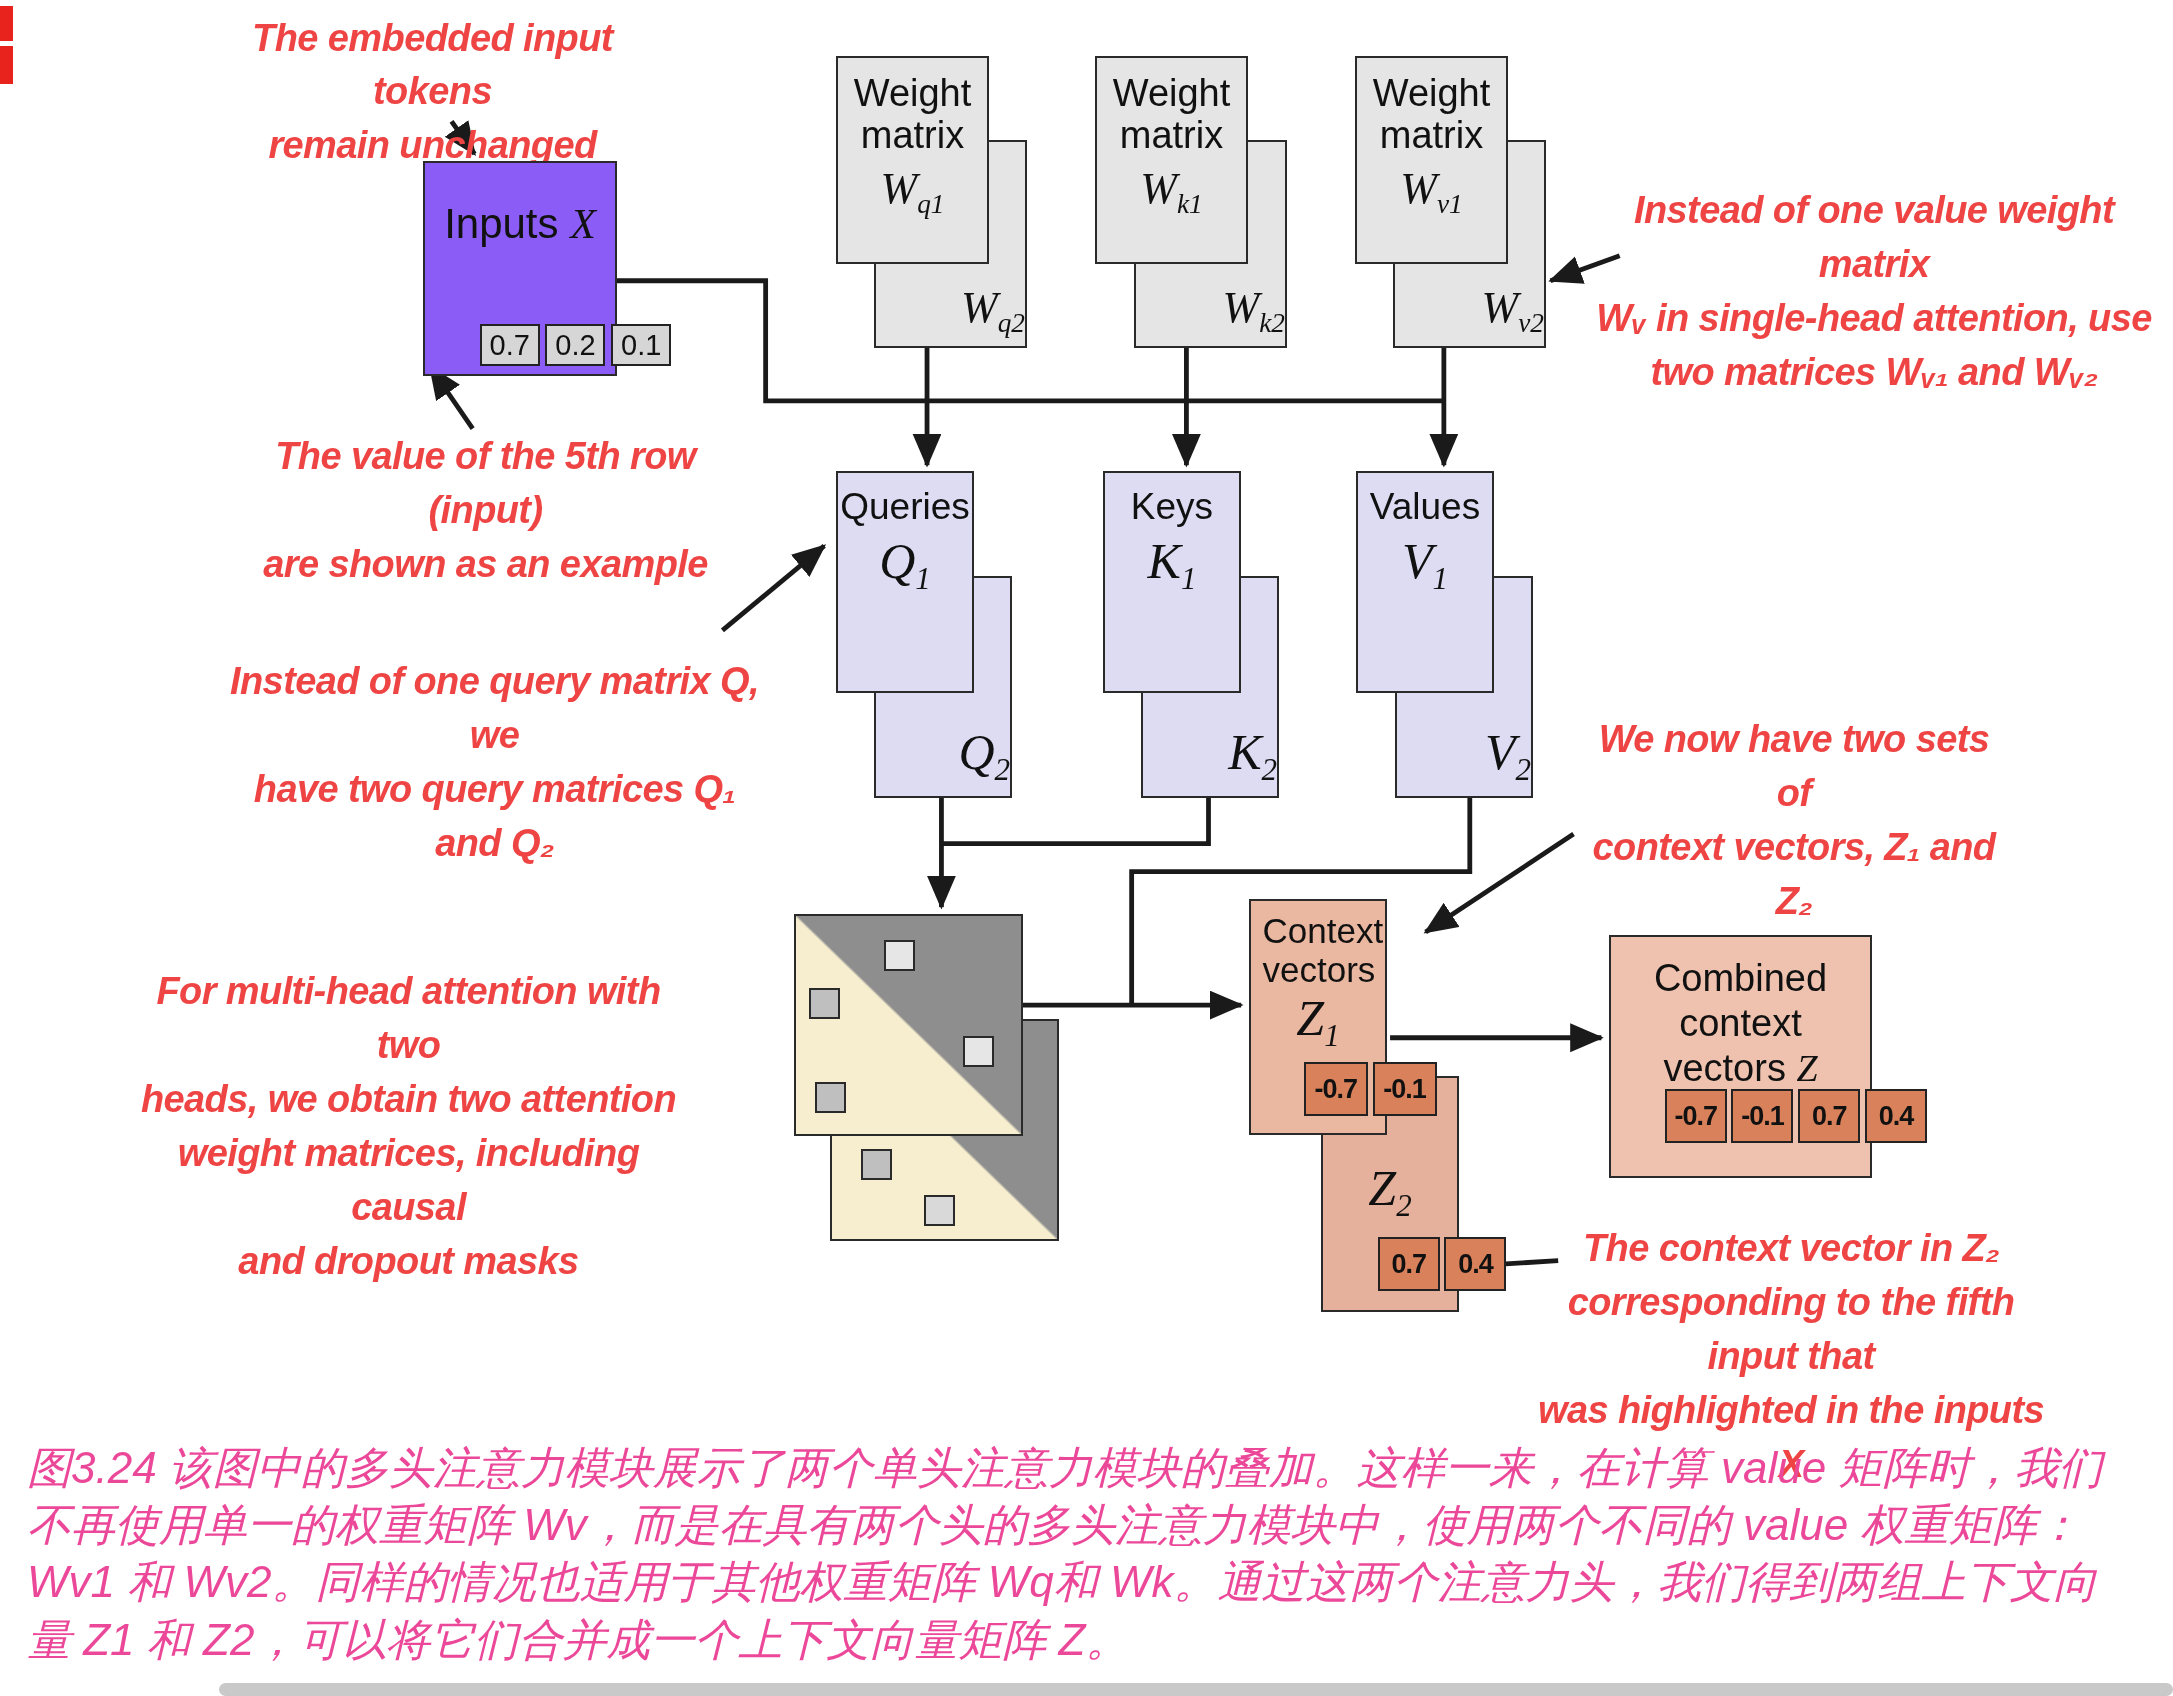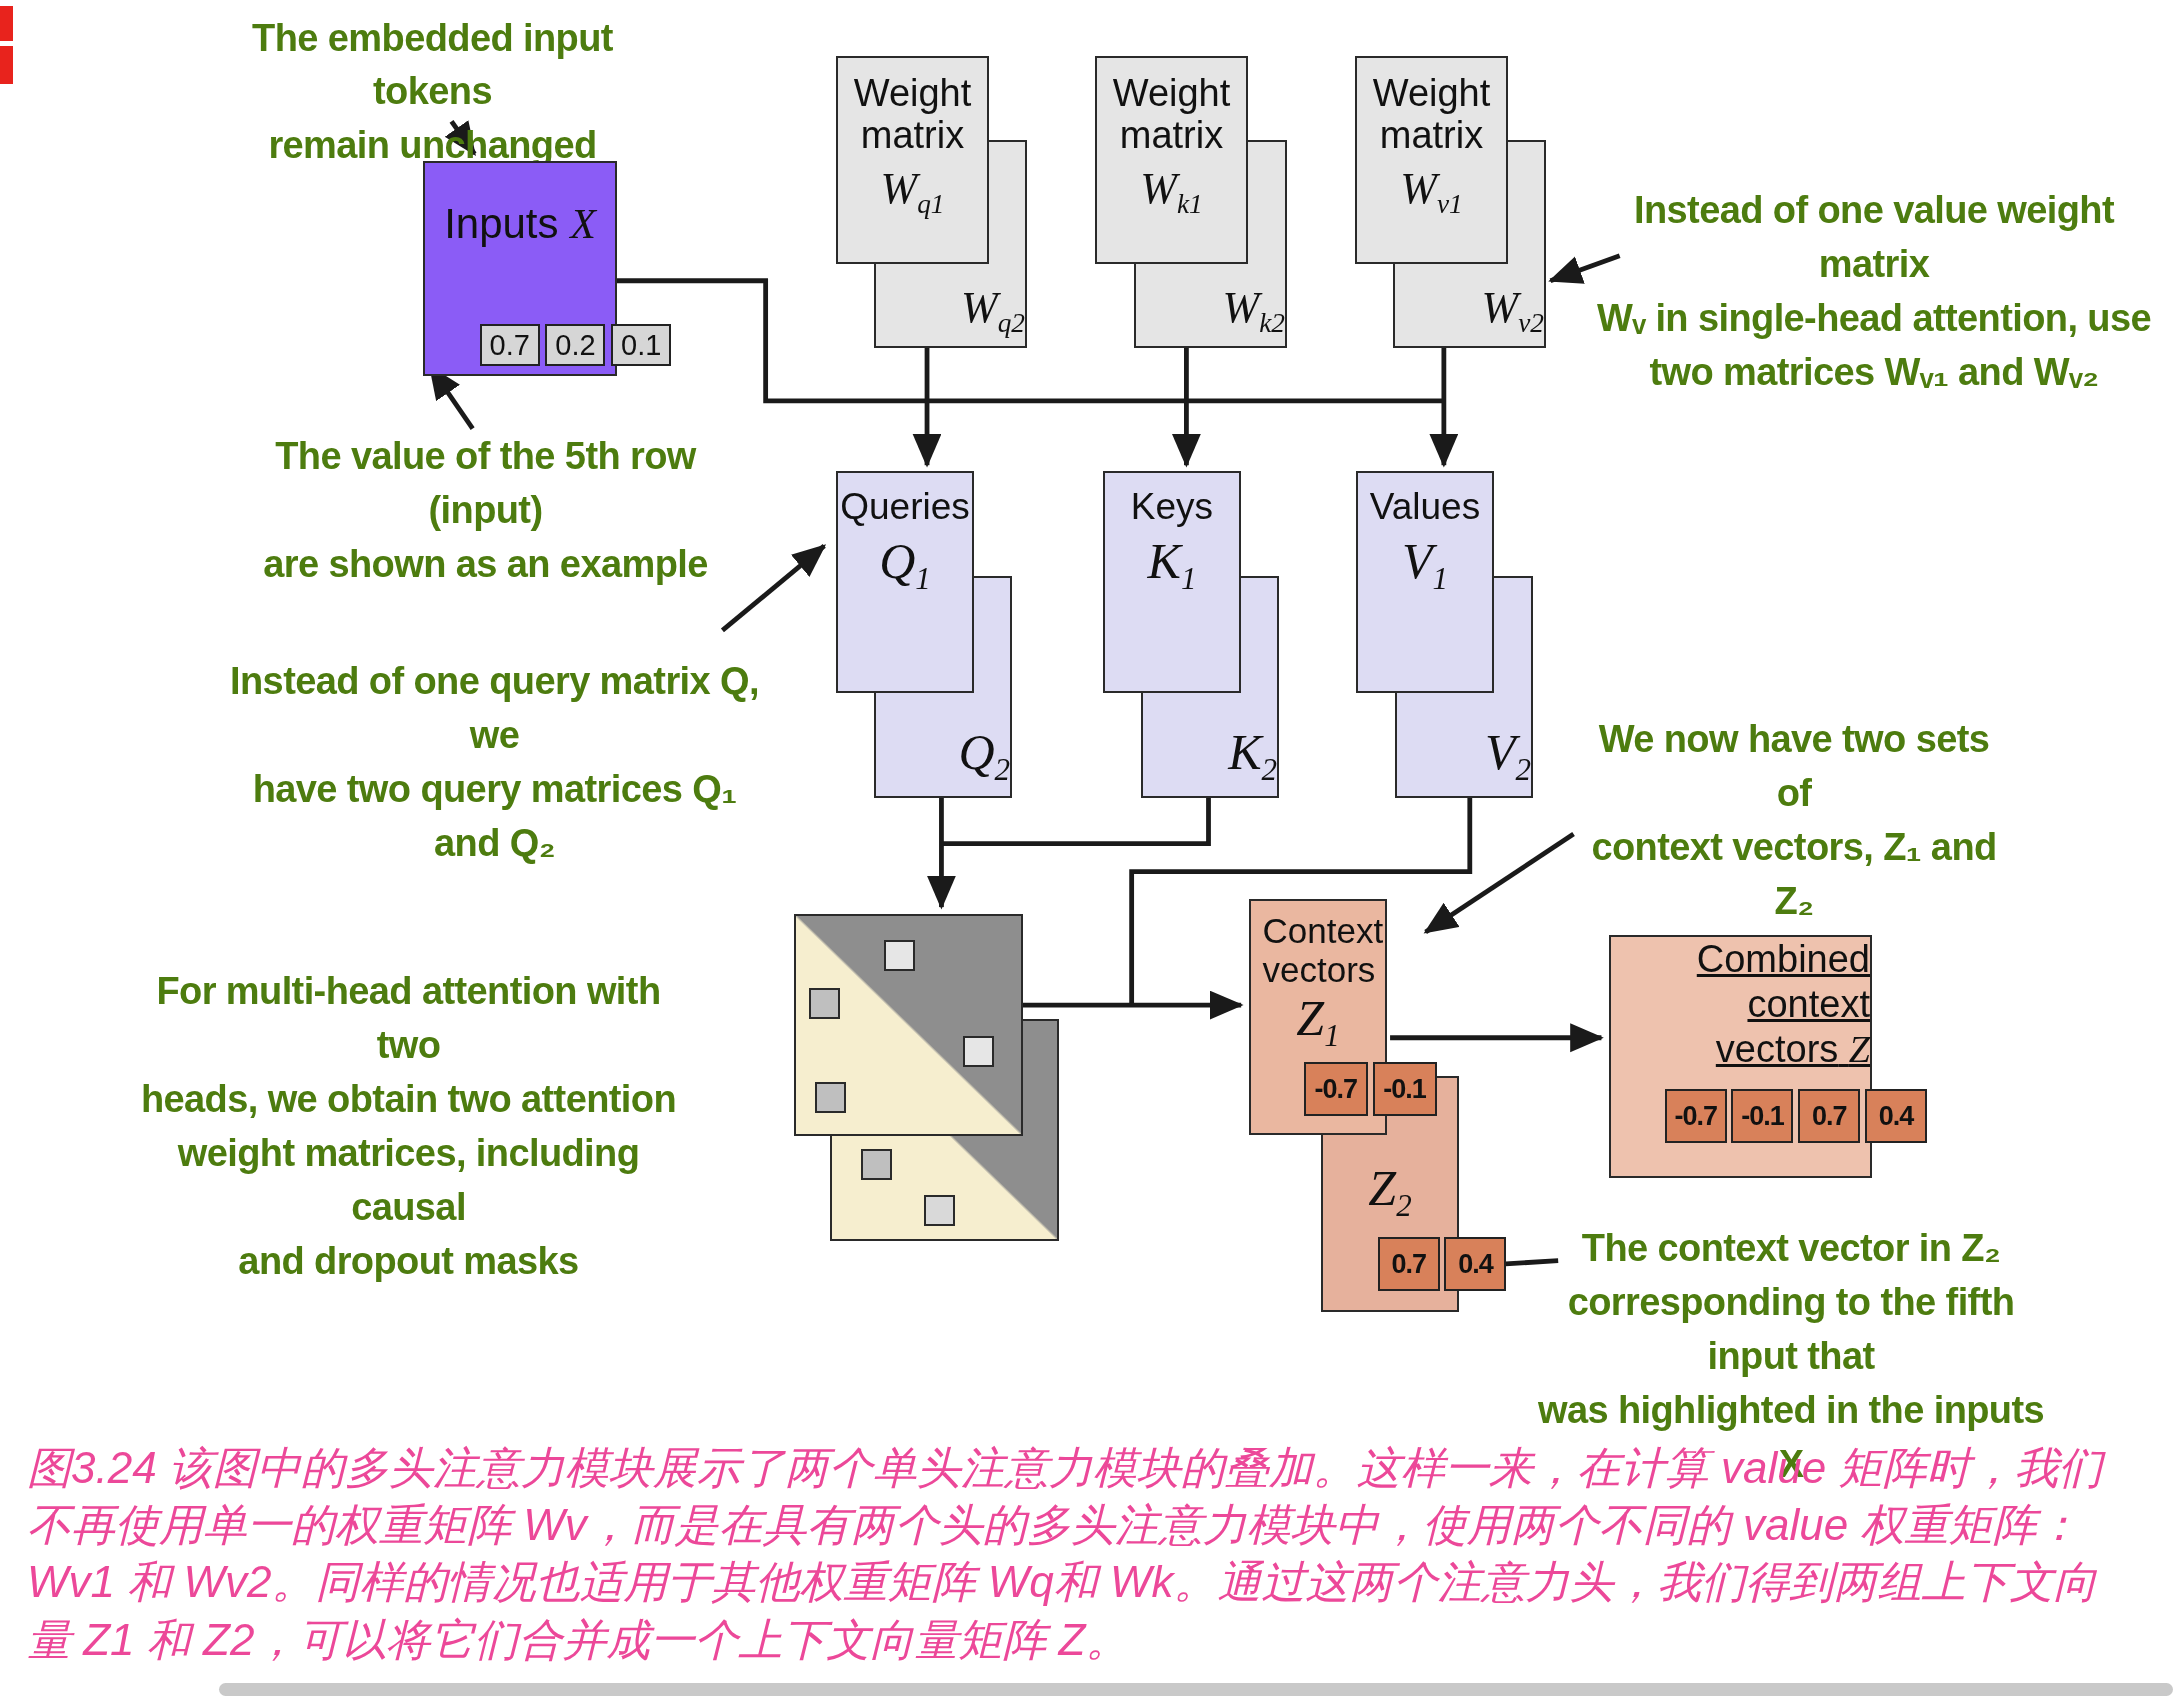--- a/index.html
+++ b/index.html
@@ -1,20 +1,20 @@
 <!DOCTYPE html>
 <html><head>
 <meta charset="utf-8">
 <style>
   html,body{margin:0;padding:0;}
   body{width:2173px;height:1697px;position:relative;background:#ffffff;
        font-family:"Liberation Sans","DejaVu Sans",sans-serif;color:#111;overflow:hidden;}
   .box{position:absolute;border:2.9px solid #2a2a2a;}
   .annotation{position:absolute;font-weight:700;font-size:38px;line-height:1.42;
-              letter-spacing:-0.6px;text-align:center;color:#4d7c0f;}
+              letter-spacing:-0.6px;text-align:center;color:#ef4444;font-style:italic;}
   .mvar{font-family:"Liberation Serif","DejaVu Serif",serif;font-style:italic;font-weight:400;}
   sub.mvar{font-size:0.62em;}
   .wm{width:149px;height:204px;background:#e5e5e5;}
   .wm-title{font-size:38px;line-height:1.1;text-align:center;padding-top:15.4px;}
   .wm-var{font-size:44px;text-align:center;margin-top:5.8px;}
   .backvar{position:absolute;left:0;right:0;bottom:7.7px;text-align:right;font-size:44px;}
   .backvar-lg{font-size:50px;}
   .qkv{width:134px;height:218px;background:#dddcf3;}
   .qkv-title{font-size:37px;text-align:center;padding-top:13.4px;}
   .qkv-var{font-size:50px;text-align:center;margin-top:3.8px;}
@@ -23,21 +23,21 @@
         align-items:center;justify-content:center;font-size:29px;margin-right:5.8px;}
   .zcell{width:60px;height:50px;background:#d8815a;border:2.9px solid #222;display:flex;
          align-items:center;justify-content:center;font-size:27px;font-weight:700;
          letter-spacing:-1px;margin-right:4.8px;}
   .zcell-sm{width:58px;}
   .mask{position:absolute;width:225px;height:218px;border:2.9px solid #2a2a2a;
         background:linear-gradient(to top right,#f6eecf 49.6%,#8e8e8e 50.4%);}
   .dsq{position:absolute;width:27px;height:27px;border:2.9px solid #2a2a2a;}
   .z-title{font-size:35px;line-height:1.12;text-align:left;padding:9.6px 0 0 11.5px;}
   .z-var{position:absolute;left:0;right:0;text-align:center;font-size:50px;}
-  .combined-title{font-size:38px;line-height:1.18;text-align:right;text-decoration:underline;}
+  .combined-title{font-size:38px;line-height:1.18;text-align:center;padding-top:19px;}
   .caption{position:absolute;left:27px;top:1439px;width:2128px;}
   .caption-line{font-size:44px;line-height:1.3;color:#ec4899;font-style:italic;}
   .redmark{position:absolute;left:0;width:12.5px;background:#e8231d;}
   .scrollbar{position:absolute;left:219px;top:1683px;width:1954px;height:12.5px;
              background:#c9c9c9;border-radius:6.7px;}
   svg.connectors{position:absolute;left:0;top:0;}
   .ln{stroke:#1a1a1a;stroke-width:5;fill:none;}
 </style>
 </head>
 <body>

